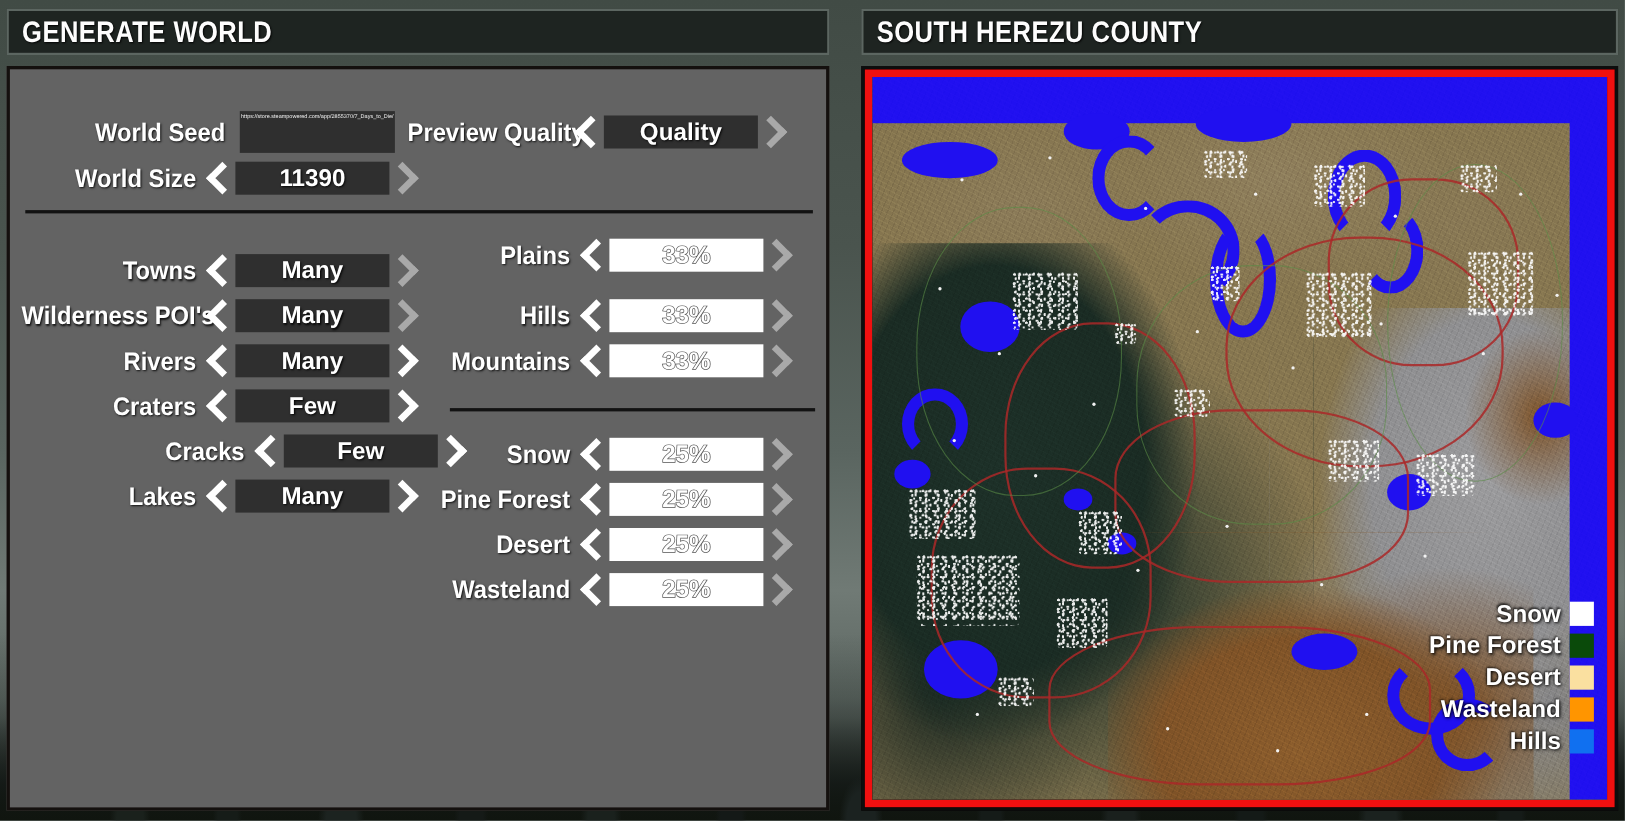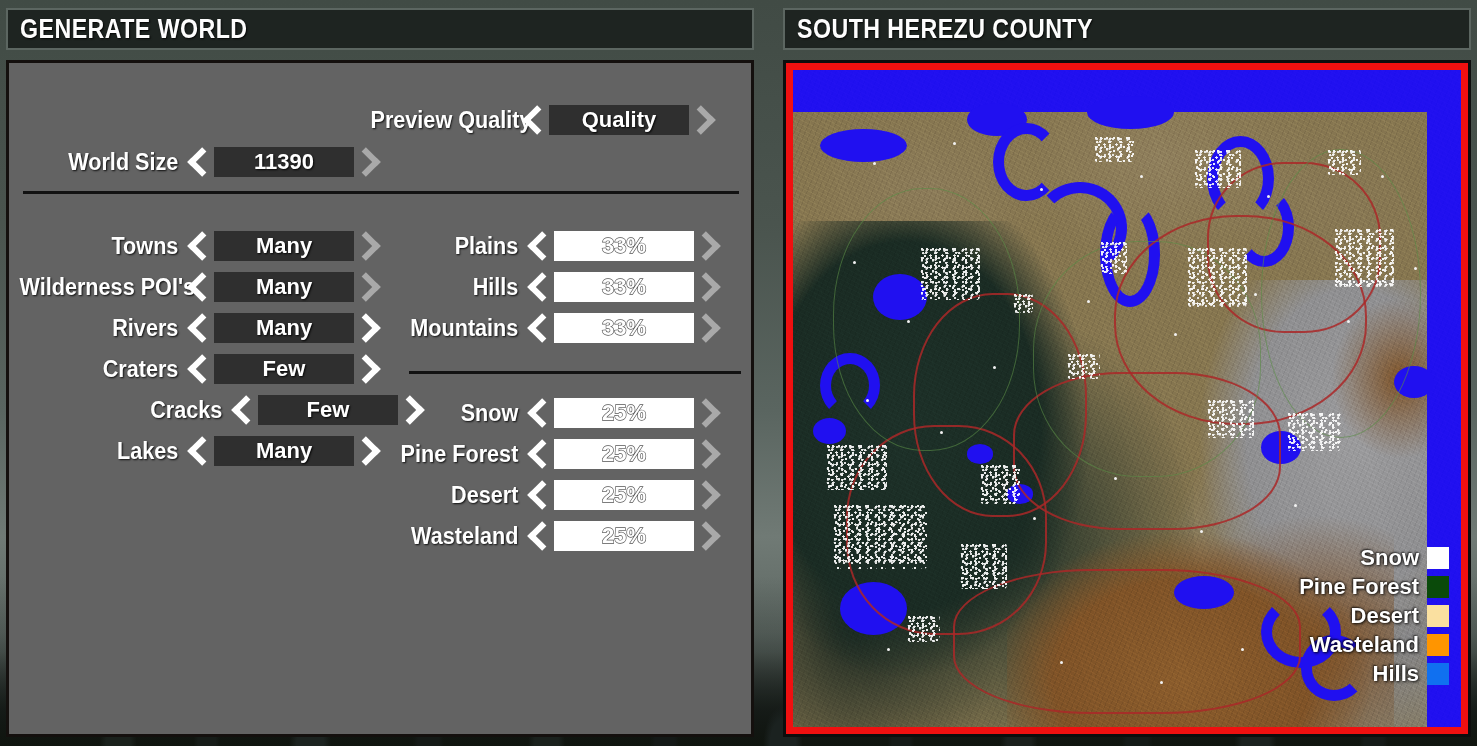--- a/index.html
+++ b/index.html
@@ -270,20 +270,26 @@
 
 <div class="titlebar" id="title-left">
   <div class="txt">GENERATE WORLD</div>
 </div>
 <div class="titlebar" id="title-right">
   <div class="txt">SOUTH HEREZU COUNTY</div>
 </div>
 
 <div id="settings-panel">
 
+  <div class="row" style="left:0; top:40px; width:350px; justify-content:flex-end;">
+    <div class="lbl" style="width:190px; padding-right:14px;">World Seed</div>
+    <div class="seedbox">
+      <span>https://store.steampowered.com/app/2855370/7_Days_to_Die/</span>
+    </div>
+  </div>
 
   <div class="row" style="left:352px; top:40px;">
     <div class="lbl" style="width:158px; padding-right:6px;">Preview Quality</div>
     <div class="chev left"></div>
     <div class="vbox" style="width:140px;">Quality</div>
     <div class="chev right dim"></div>
   </div>
 
   <div class="row" style="left:0; top:82px;">
     <div class="lbl" style="width:175px; padding-right:6px;">World Size</div>
@@ -327,21 +333,21 @@
       </div>
       <div class="row" style="left: 0px; top: 371px;">
         <div class="lbl" style="width: 175px; padding-right: 6px;">Lakes</div>
         <div class="chev left"></div>
         <div class="vbox" style="width: 140px;">Many</div>
         <div class="chev right"></div>
       </div>
     </div>
 
   <div id="terrain-rows">
-      <div class="row" style="left: 330px; top: 166px;">
+      <div class="row" style="left: 330px; top: 152px;">
         <div class="lbl" style="width: 185px; padding-right: 6px;">Plains</div>
         <div class="chev left"></div>
         <div class="wbox" style="width: 140px;">33%</div>
         <div class="chev right dim"></div>
       </div>
       <div class="row" style="left: 330px; top: 207px;">
         <div class="lbl" style="width: 185px; padding-right: 6px;">Hills</div>
         <div class="chev left"></div>
         <div class="wbox" style="width: 140px;">33%</div>
         <div class="chev right dim"></div>

